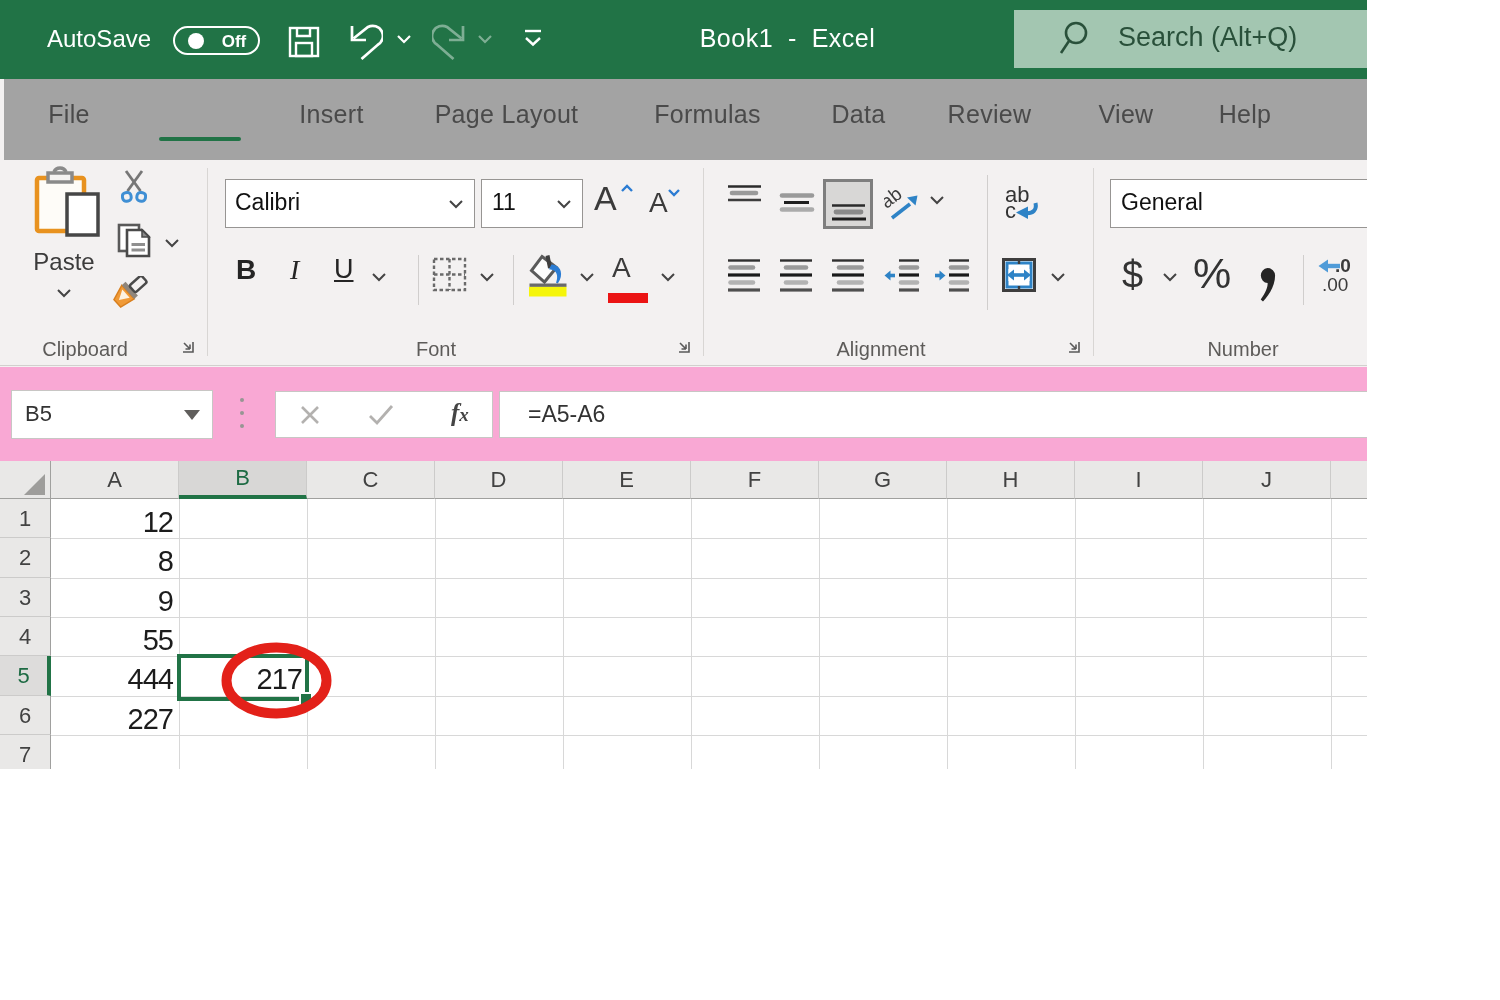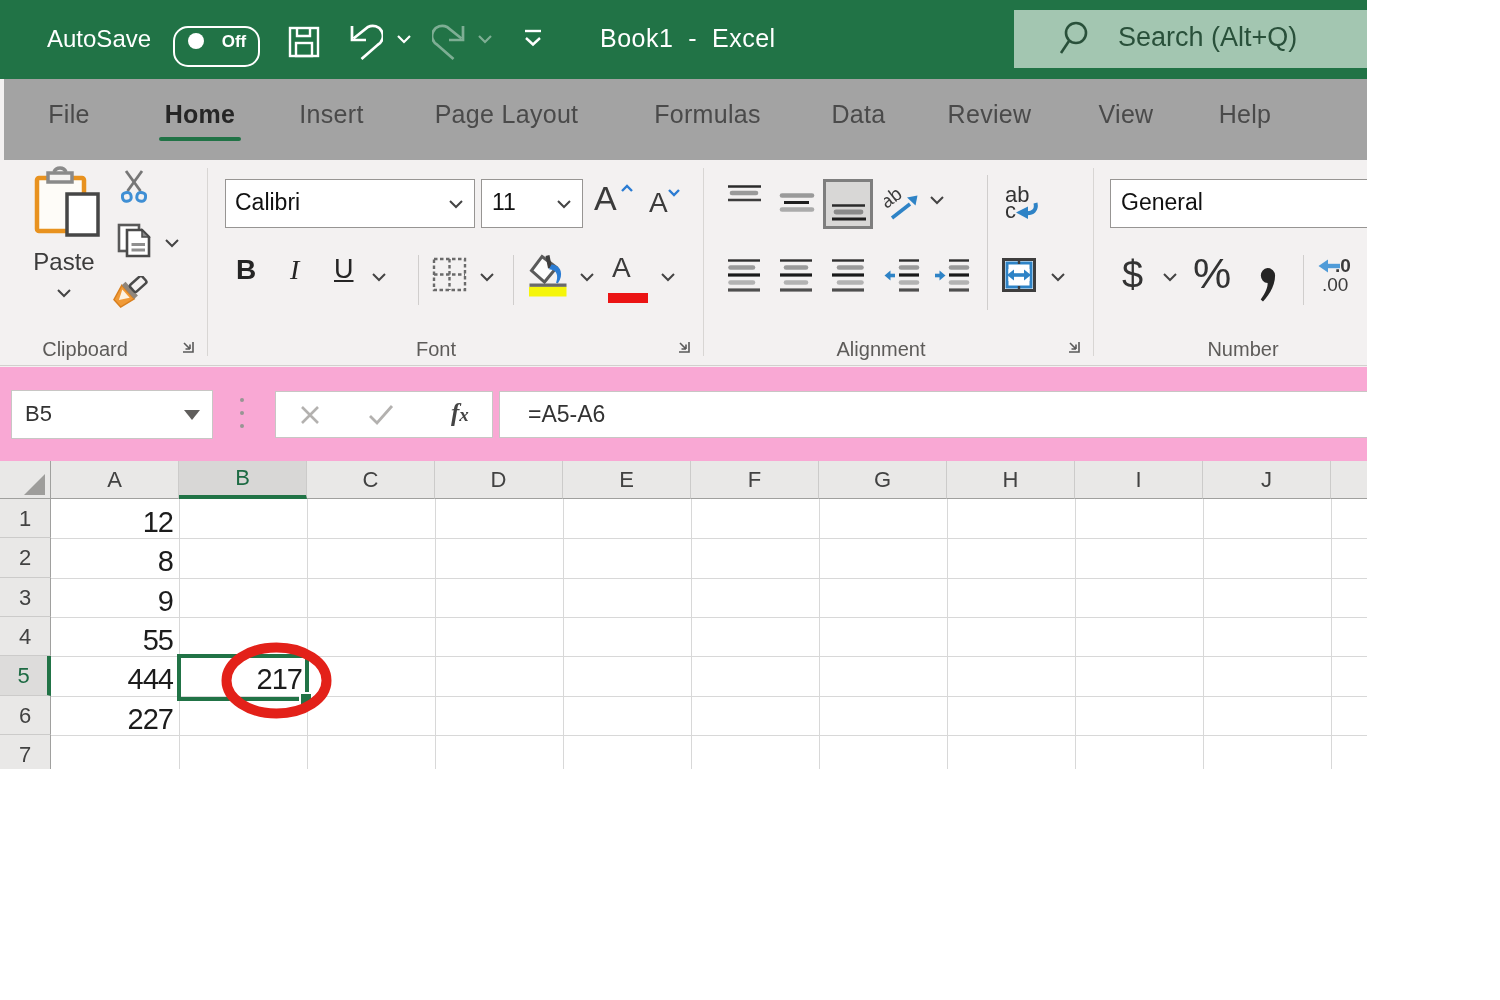--- a/index.html
+++ b/index.html
@@ -24,21 +24,21 @@
   .rowhead { position:absolute; left:0; width:51px; background:#e9e8e7; border-right:1px solid #a0a09e; border-bottom:1px solid #cccbca; text-align:center; font-size:22px; color:#424242; }
   .vline { position:absolute; width:1px; background:#d8d8d8; }
   .hline { position:absolute; height:1px; background:#d8d8d8; }
   .cellnum { position:absolute; text-align:right; font-size:29px; letter-spacing:-1px; color:#1c1c1c; }
 </style>
 </head>
 <body>
 <div id="win">
   <div id="titlebar">
     <div class="abs" style="left:47px; top:25px; font-size:24px;">AutoSave</div>
-    <div class="abs" style="left:173px; top:26px; width:87px; height:41px; border:2px solid #fff; border-radius:15px;">
+    <div class="abs" style="left:173px; top:26px; width:87px; height:29px; border:2px solid #fff; border-radius:15px;">
       <div class="abs" style="left:13px; top:4.5px; width:16px; height:16px; border-radius:50%; background:#fff;"></div>
       <div class="abs" style="left:36px; top:3.5px; width:46px; text-align:center; font-size:17px; font-weight:bold;">Off</div>
     </div>
     <svg class="abs" style="left:287px; top:25px;" width="34" height="34" viewBox="0 0 34 34" fill="none" stroke="#fff" stroke-width="2.4">
       <rect x="3" y="3" width="28" height="28"></rect>
       <path d="M10 3 v8 h13 v-8"></path>
       <rect x="9" y="18" width="16" height="13"></rect>
     </svg>
     <svg class="abs" style="left:349px; top:24px;" width="34" height="36" viewBox="0 0 34 36" fill="none" stroke="#fff" stroke-width="2.7">
       <path d="M3 2 V16 H17"></path>
@@ -54,32 +54,31 @@
       <path d="M4.5 14.5 L19 3 A 10 10 0 0 1 28.5 21 L12.5 35"></path>
       </g>
     </svg>
     <svg class="abs" style="left:477px; top:34px; opacity:.42;" width="16" height="10" viewBox="0 0 16 10" fill="none" stroke="#fff" stroke-width="2.2">
           <path d="M2 2 L8 8 L14 2"></path>
         </svg>
     <svg class="abs" style="left:522px; top:29px;" width="22" height="20" viewBox="0 0 22 20" fill="none" stroke="#fff" stroke-width="2.4">
       <path d="M3 2 h16"></path>
       <path d="M4 9 L11 15.5 L18 9"></path>
     </svg>
-    <div class="abs" style="left:600px; top:24px; width:375px; font-size:25px; letter-spacing:0.5px;">Book1&nbsp; -&nbsp; Excel</div>
+    <div class="abs" style="left:600px; top:24px; width:375px; text-align:center; font-size:25px; letter-spacing:0.5px;">Book1&nbsp; -&nbsp; Excel</div>
     <div class="abs" style="left:1014px; top:10px; width:353px; height:58px; background:#a3c6b1;">
       <svg class="abs" style="left:45px; top:10px;" width="30" height="36" viewBox="0 0 30 36" fill="none" stroke="#29503a" stroke-width="2.6">
         <circle cx="17" cy="13" r="10"></circle>
         <path d="M10 21 L2 33"></path>
       </svg>
       <div class="abs" style="left:104px; top:12px; font-size:27px; color:#29503a;">Search (Alt+Q)</div>
     </div>
   </g></div>
   <div id="tabs">
     <div class="tab" style="left:24px;  width:82px;">File</div>
-    <div class="tab" style="left:145px; width:102px; color:#262626; font-weight:bold;">Home</div>
     <div class="abs" style="left:155px; top:58px; width:82px; height:4px; background:#217346; border-radius:2px;"></div>
     <div class="tab" style="left:282px; width:91px;">Insert</div>
     <div class="tab" style="left:634px; width:139px;">Formulas</div>
     <div class="tab" style="left:412px; width:181px;">Page Layout</div>
     <div class="tab" style="left:813px; width:83px;">Data</div>
     <div class="tab" style="left:928px; width:115px;">Review</div>
     <div class="tab" style="left:1081px; width:82px;">View</div>
     <div class="tab" style="left:1199px; width:84px;">Help</div>
   </div>
   <div id="ribbon">

